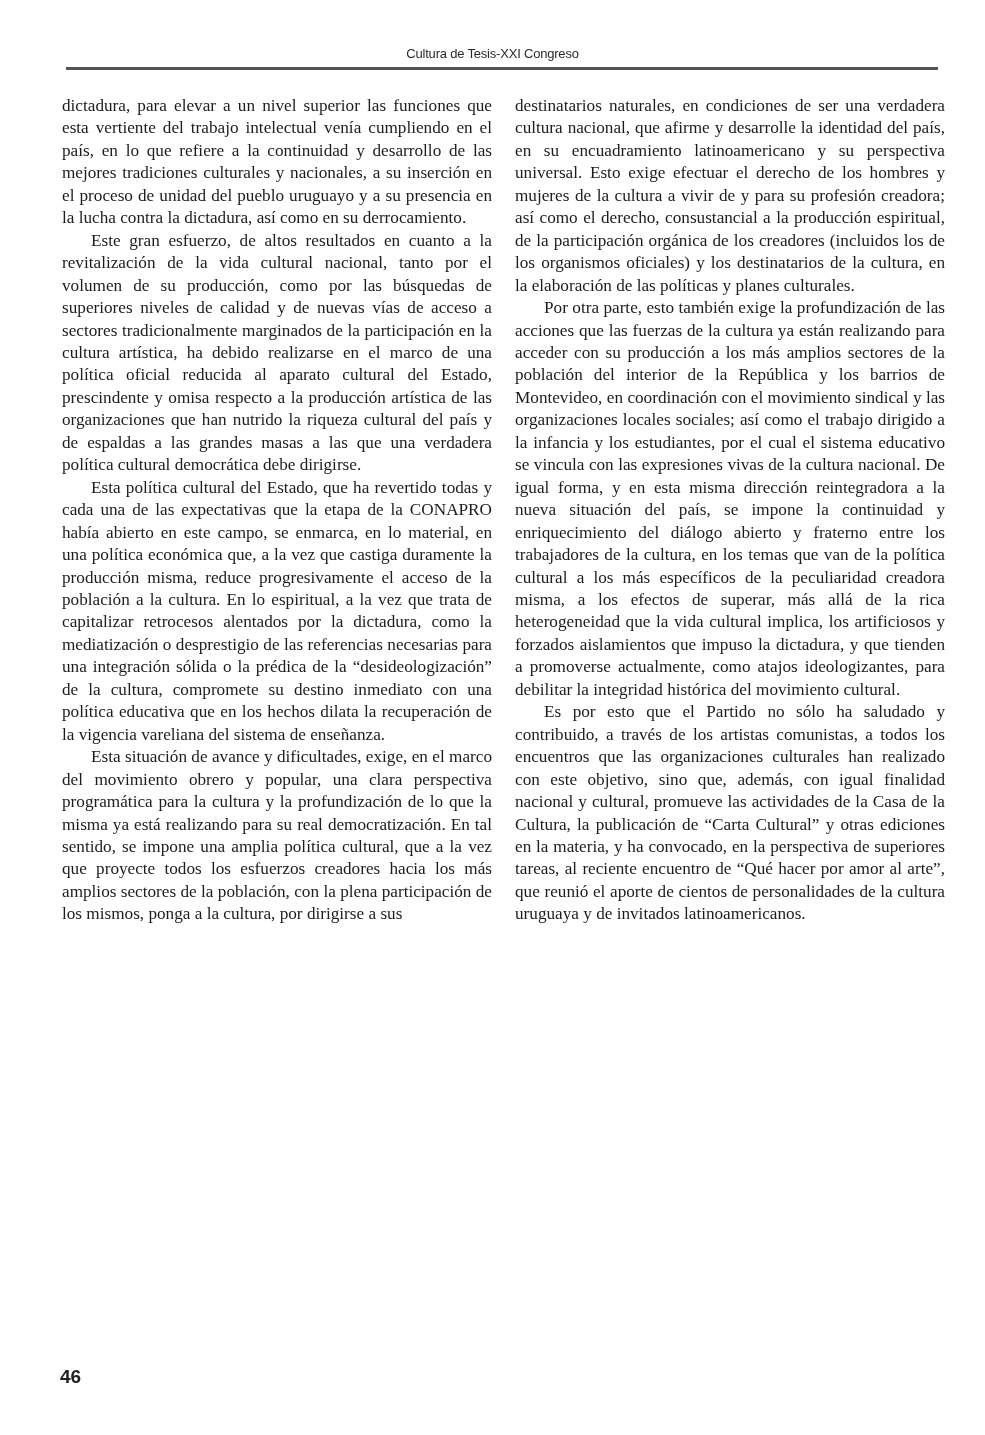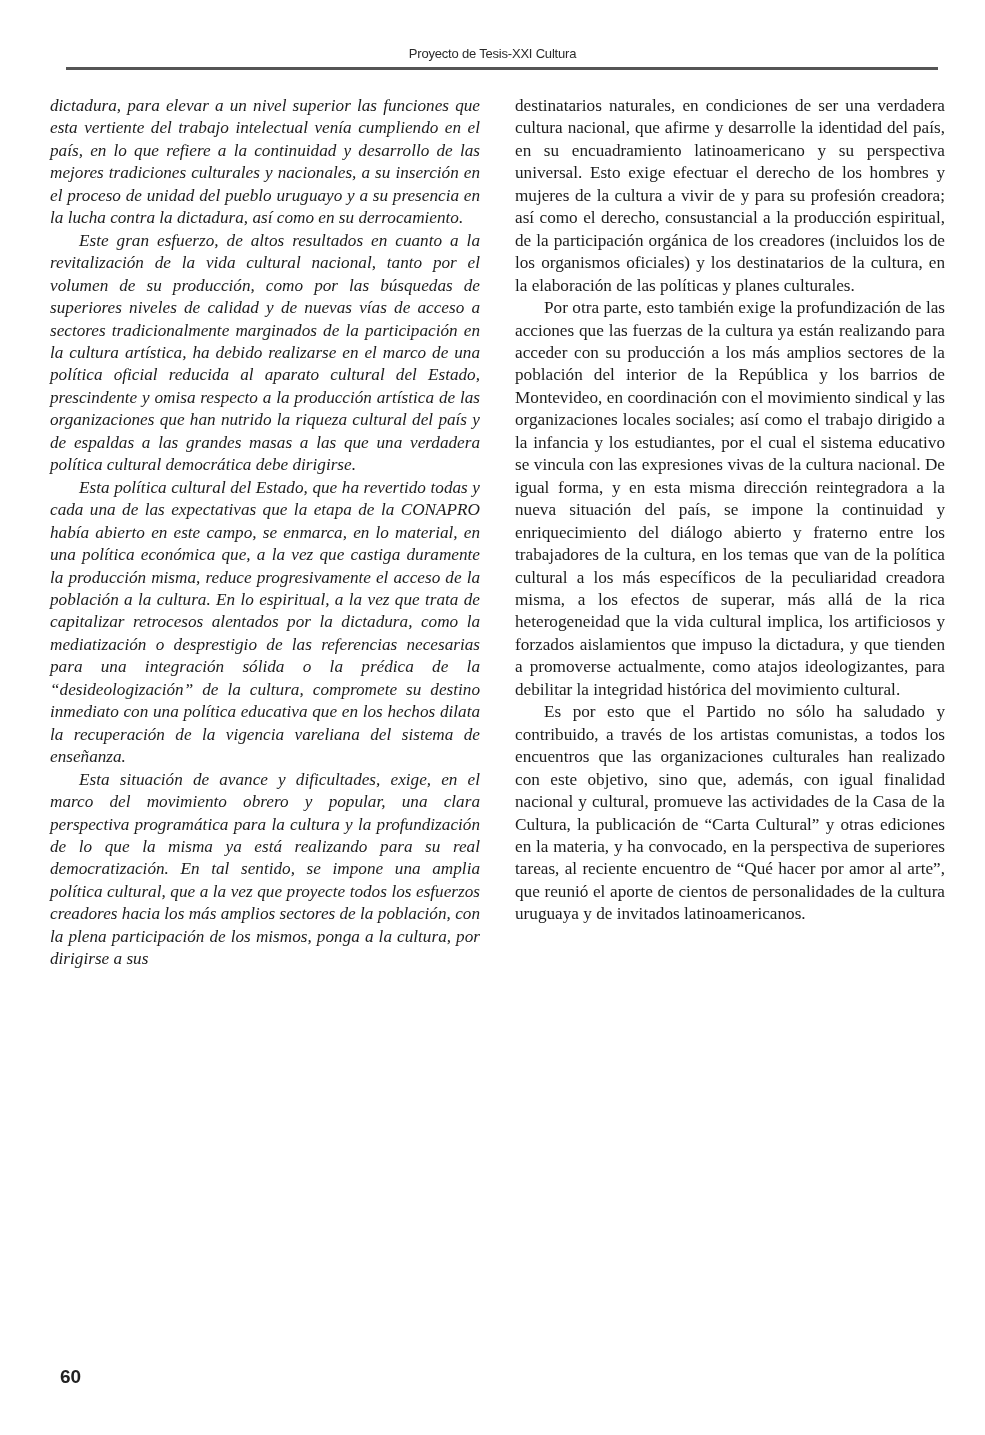--- a/index.html
+++ b/index.html
@@ -36,23 +36,22 @@
     .column {
       position: absolute;
       top: 95px;
       font-family: "Liberation Serif", serif;
       font-size: 17.2px;
       line-height: 22.45px;
       text-align: justify;
       color: #1c1c1c;
     }
     .col-left {
-      left: 50px;
+      left: 62px;
       width: 430px;
-      font-style: italic;
     }
     .col-right {
       left: 515px;
       width: 430px;
       font-family: Liberation Serif, serif;
     }
     .para {
       margin: 0;
       text-indent: 0;
       hyphens: manual;
@@ -69,29 +68,29 @@
       left: 60px;
       font-family: "Liberation Sans", sans-serif;
       font-weight: bold;
       font-size: 19px;
       color: #222222;
     }
   </style>
 </head>
 <body>
 
-<div class="header">Proyecto de Tesis-XXI Cultura</div>
+<div class="header">Cultura de Tesis-XXI Congreso</div>
 <div class="header-rule"></div>
 
 <div class="column col-left">
   <p class="para first">dictadura, para elevar a un nivel superior las funciones que esta vertiente del trabajo intelectual venía cumpliendo en el país, en lo que refiere a la continuidad y desarrollo de las mejores tradiciones culturales y nacionales, a su inserción en el proceso de unidad del pueblo uruguayo y a su presencia en la lucha contra la dictadura, así como en su derrocamiento.</p>
   <p class="para indent">Este gran esfuerzo, de altos resultados en cuanto a la revitalización de la vida cultural nacional, tanto por el volumen de su producción, como por las búsquedas de superiores niveles de calidad y de nuevas vías de acceso a sectores tradicionalmente marginados de la participación en la cultura artística, ha debido realizarse en el marco de una política oficial reducida al aparato cultural del Estado, prescindente y omisa respecto a la producción artística de las organizaciones que han nutrido la riqueza cultural del país y de espaldas a las grandes masas a las que una verdadera política cultural democrática debe dirigirse.</p>
   <p class="para indent">Esta política cultural del Estado, que ha revertido todas y cada una de las expectativas que la etapa de la CONAPRO había abierto en este campo, se enmarca, en lo material, en una política económica que, a la vez que castiga duramente la producción misma, reduce progresivamente el acceso de la población a la cultura. En lo espiritual, a la vez que trata de capitalizar retrocesos alentados por la dictadura, como la mediatización o desprestigio de las referencias necesarias para una integración sólida o la prédica de la “desideologización” de la cultura, compromete su destino inmediato con una política educativa que en los hechos dilata la recuperación de la vigencia vareliana del sistema de enseñanza.</p>
   <p class="para indent">Esta situación de avance y dificultades, exige, en el marco del movimiento obrero y popular, una clara perspectiva programática para la cultura y la profundización de lo que la misma ya está realizando para su real democratización. En tal sentido, se impone una amplia política cultural, que a la vez que proyecte todos los esfuerzos creadores hacia los más amplios sectores de la población, con la plena participación de los mismos, ponga a la cultura, por dirigirse a sus</p>
 </div>
 
 <div class="column col-right">
   <p class="para first">destinatarios naturales, en condiciones de ser una verdadera cultura nacional, que afirme y desarrolle la identidad del país, en su encuadramiento latinoamericano y su perspectiva universal. Esto exige efectuar el derecho de los hombres y mujeres de la cultura a vivir de y para su profesión creadora; así como el derecho, consustancial a la producción espiritual, de la participación orgánica de los creadores (incluidos los de los organismos oficiales) y los destinatarios de la cultura, en la elaboración de las políticas y planes culturales.</p>
   <p class="para indent">Por otra parte, esto también exige la profundización de las acciones que las fuerzas de la cultura ya están realizando para acceder con su producción a los más amplios sectores de la población del interior de la República y los barrios de Montevideo, en coordinación con el movimiento sindical y las organizaciones locales sociales; así como el trabajo dirigido a la infancia y los estudiantes, por el cual el sistema educativo se vincula con las expresiones vivas de la cultura nacional. De igual forma, y en esta misma dirección reintegradora a la nueva situación del país, se impone la continuidad y enriquecimiento del diálogo abierto y fraterno entre los trabajadores de la cultura, en los temas que van de la política cultural a los más específicos de la peculiaridad creadora misma, a los efectos de superar, más allá de la rica heterogeneidad que la vida cultural implica, los artificiosos y forzados aislamientos que impuso la dictadura, y que tienden a promoverse actualmente, como atajos ideologizantes, para debilitar la integridad histórica del movimiento cultural.</p>
   <p class="para indent">Es por esto que el Partido no sólo ha saludado y contribuido, a través de los artistas comunistas, a todos los encuentros que las organizaciones culturales han realizado con este objetivo, sino que, además, con igual finalidad nacional y cultural, promueve las actividades de la Casa de la Cultura, la publicación de “Carta Cultural” y otras ediciones en la materia, y ha convocado, en la perspectiva de superiores tareas, al reciente encuentro de “Qué hacer por amor al arte”, que reunió el aporte de cientos de personalidades de la cultura uruguaya y de invitados latinoamericanos.</p>
 </div>
 
-<div class="page-number">60</div>
+<div class="page-number">46</div>
 
 </body></html>

